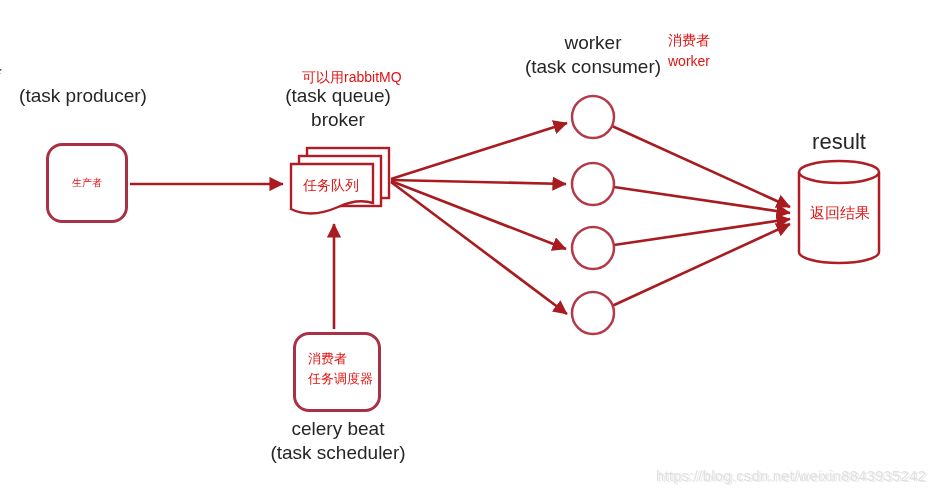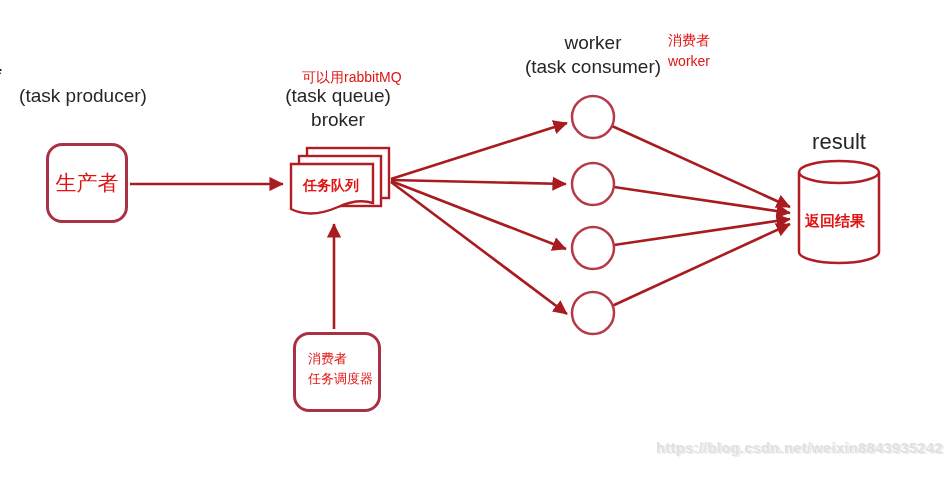--- a/index.html
+++ b/index.html
@@ -14,48 +14,48 @@
   body{font-family:"Liberation Sans", sans-serif;}
   #canvas{
     position:relative;width:951px;height:502px;background:#ffffff;overflow:hidden;
   }
   #shapes{position:absolute;left:0;top:0;width:951px;height:502px;}
   #shapes line{stroke:var(--arrow);stroke-width:2.6;}
   #shapes .sheet{fill:#ffffff;stroke:var(--shape-stroke);stroke-width:2.4;}
   #shapes .worker-circle{fill:#ffffff;stroke:#b43a4a;stroke-width:2.5;}
   #shapes .cyl{fill:#ffffff;stroke:var(--shape-stroke);stroke-width:2.5;}
   .ah{fill:var(--arrow);}
-  .abs{position:absolute;font-weight:bold;}
+  .abs{position:absolute;}
   .heading{
     position:absolute;text-align:center;color:var(--heading-text);
     font-size:19px;line-height:24px;white-space:nowrap;
   }
   .red-note{
     position:absolute;color:var(--red-text);font-size:14px;line-height:22px;white-space:nowrap;
   }
   .node-box{
     position:absolute;border:3px solid var(--box-border);border-radius:16px;
     background:#ffffff;box-sizing:content-box;
   }
-  .box-label{color:var(--red-text);font-size:21px;white-space:nowrap;}
+  .box-label{color:var(--red-text);font-size:10px;white-space:nowrap;}
   #producer-box{left:46px;top:143px;width:76px;height:74px;display:flex;align-items:center;justify-content:center;}
   #beat-box{left:293px;top:332px;width:64px;height:60px;padding:14px 6px 0 12px;font-size:13px;line-height:20px;}
   #beat-box .box-label{font-size:13px;display:block;}
   #stack-label{left:303px;top:177px;font-size:14px;color:var(--red-text);white-space:nowrap;}
-  #cylinder-label{left:805px;top:212px;width:70px;text-align:left;font-size:15px;color:var(--red-text);white-space:nowrap;}
+  #cylinder-label{left:805px;top:204px;width:70px;text-align:center;font-size:15px;color:var(--red-text);white-space:nowrap;}
   #app-title{left:8px;top:84px;width:150px;}
   #broker-annotation{left:302px;top:40px;margin-top:26px;}
   #broker-title{left:263px;top:84px;width:150px;}
   #worker-title{left:518px;top:31px;width:150px;}
   #worker-annotation{left:668px;top:30px;font-size:14px;line-height:21px;}
   #result-title{left:789px;top:130px;width:100px;font-size:22px;}
   #beat-title{left:263px;top:417px;width:150px;}
   #stray-mark{left:-6px;top:63px;color:#1a1a1a;font-size:20px;}
   #watermark{
-    left:656px;top:440px;color:var(--watermark);font-size:14.5px;letter-spacing:.4px;
+    left:656px;top:468px;color:var(--watermark);font-size:14.5px;letter-spacing:.4px;
     text-shadow:2px 1px 0 #ececec;white-space:nowrap;
   }
 </style>
 </head>
 <body>
 
 <div id="canvas">
 
   <svg id="shapes" viewBox="0 0 951 502">
     <defs>
@@ -129,16 +129,20 @@
     <div>worker</div>
   </div>
 
   <div id="result-title" class="heading">result</div>
   <div id="cylinder-label" class="abs">返回结果</div>
 
   <div id="beat-box" class="node-box">
     <span class="box-label">消费者</span>
     <span class="box-label">任务调度器</span>
   </div>
+  <div id="beat-title" class="heading">
+    <div>celery beat</div>
+    <div>(task scheduler)</div>
+  </div>
 
   <div id="watermark" class="abs">https://blog.csdn.net/weixin8843935242</div>
 
 </div>
 
 </body></html>

